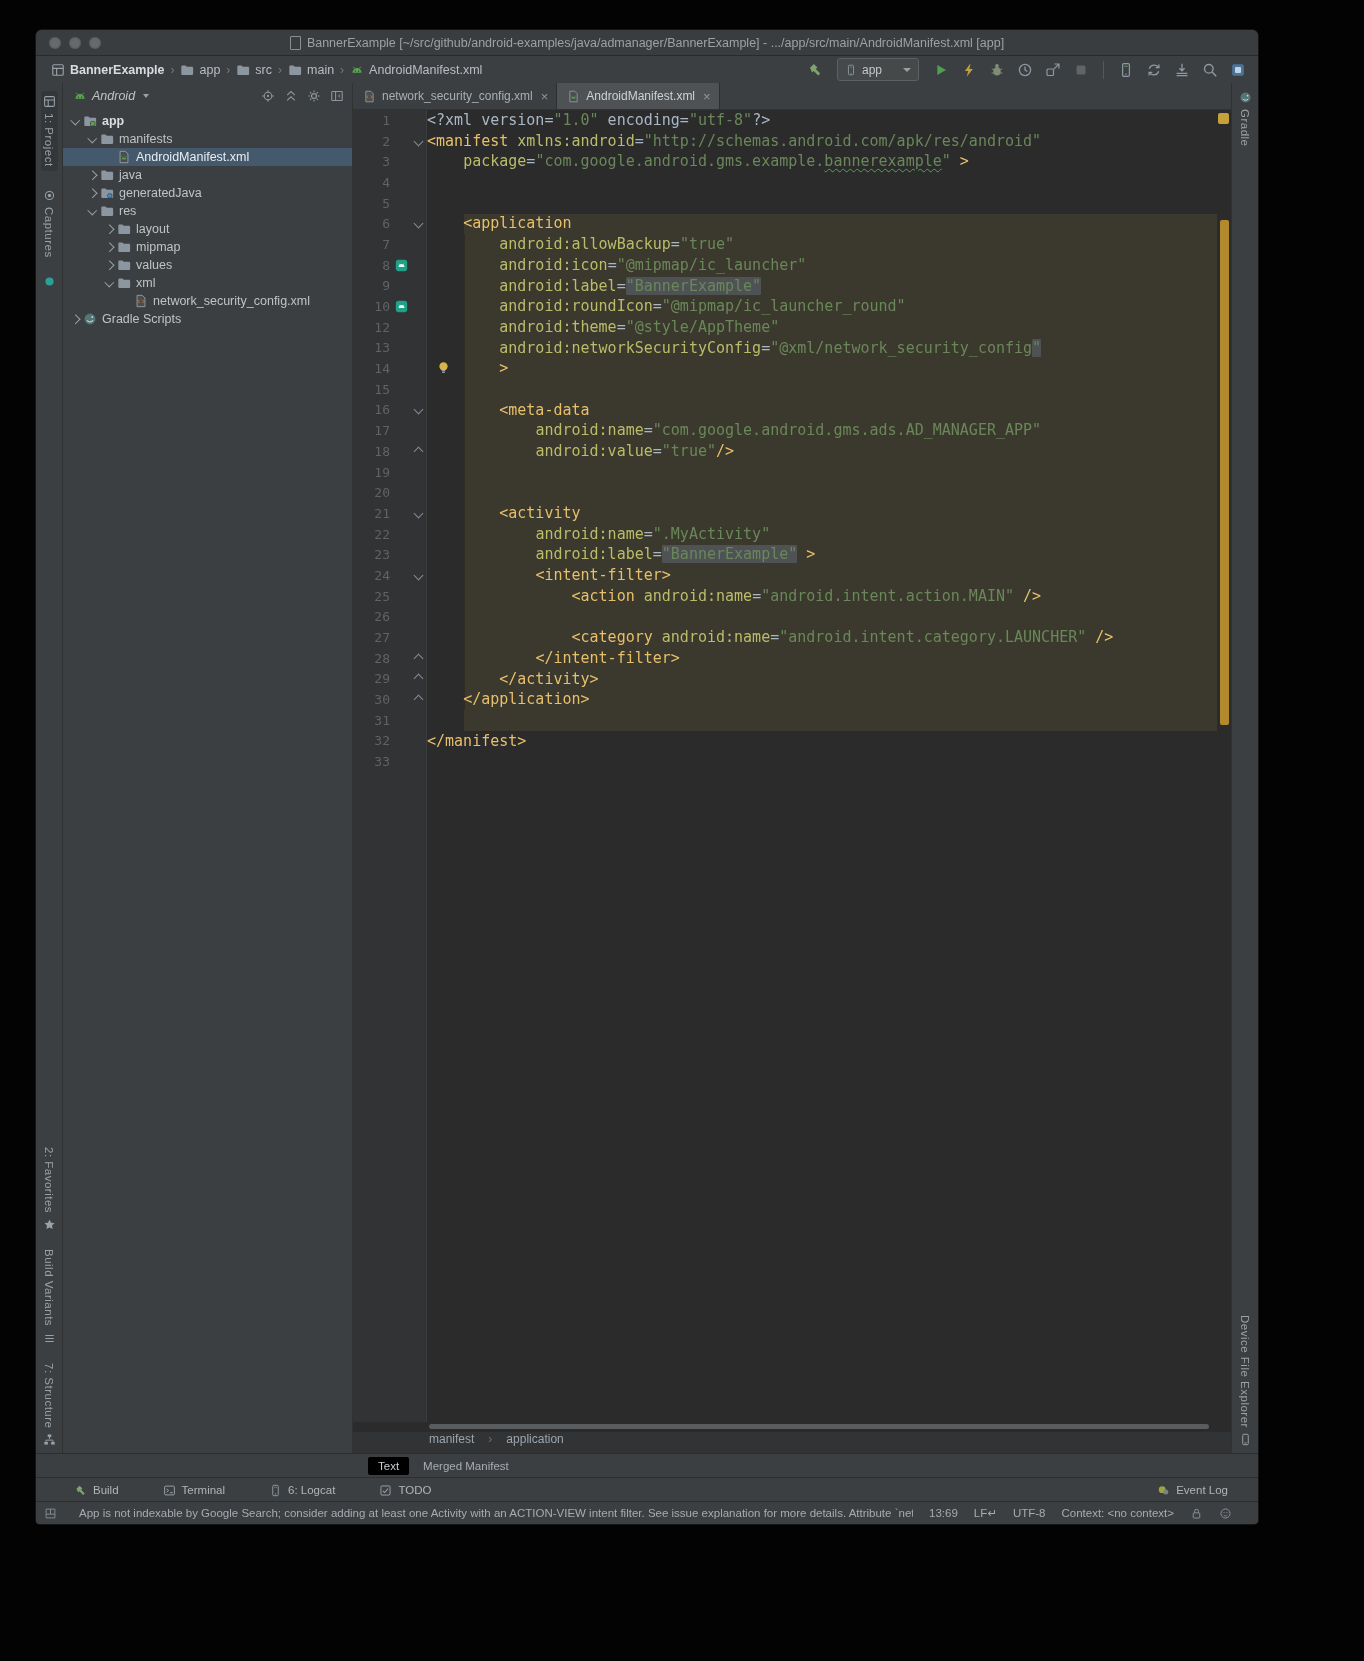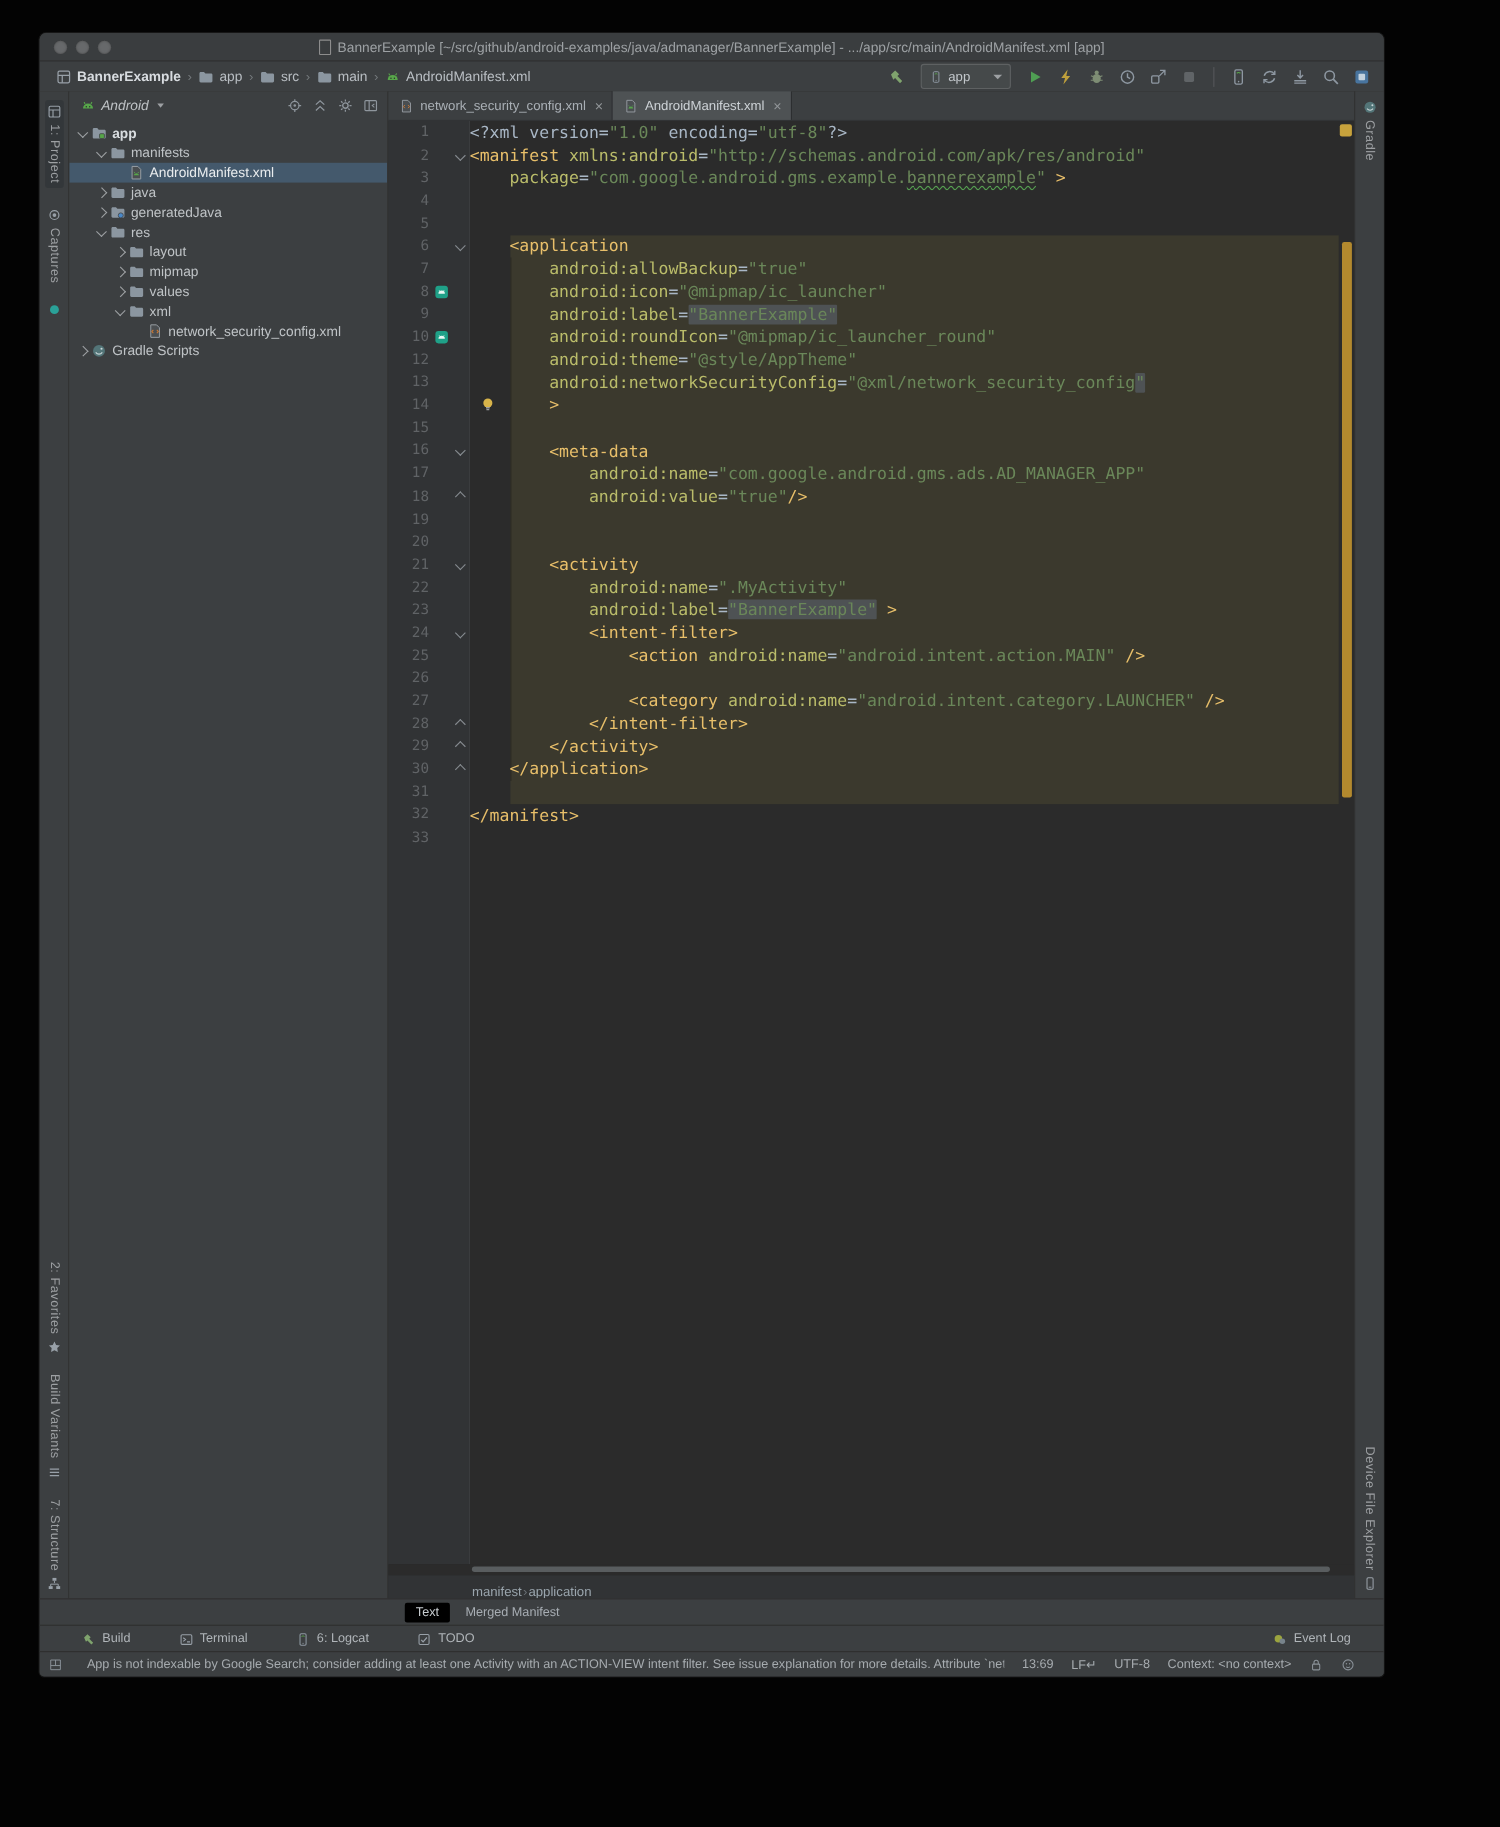--- a/index.html
+++ b/index.html
@@ -90,21 +90,21 @@
   .tk-p{color:#A9B7C6;} .tk-t{color:#E8BF6A;} .tk-a{color:#BABC6A;margin-top:16px;} .tk-s{color:#6A8759;}
   .tk-h{color:#6A8759;background:#4E5254;border-radius:1px;}
   .tk-q{color:#6A8759;text-decoration-line:underline;text-decoration-style:wavy;
         text-decoration-color:#55A050;text-decoration-thickness:1px;text-underline-offset:2px;}
   .bulb{position:absolute;left:83px;width:15px;height:16px;z-index:4;}
   .orange{position:absolute;right:2px;width:9px;background:#B3892E;border-radius:2px;z-index:4;}
   .insp{position:absolute;top:3px;right:2px;width:11px;height:11px;background:#C7A23C;border-radius:2px;z-index:4;}
 
   .hscroll{height:10px;position:relative;flex:none;background:#2B2B2B;}
   .hthumb{position:absolute;left:76px;right:22px;top:2px;height:5px;border-radius:3px;background:#595D5F;}
-  .ecrumbs{height:22px;flex:none;display:flex;align-items:flex-end;gap:1px;padding-left:76px;
+  .ecrumbs{height:22px;flex:none;display:flex;align-items:flex-start;gap:14px;padding-left:76px;
            background:#313335;font-size:12px;color:#9AA5AD;}
   .ecrumb-sep{color:#6A7075;}
 
   
   .btabs{position:absolute;left:0;right:0;bottom:46px;height:24px;background:#3C3F41;
          border-top:1px solid #2E2E2E;display:flex;align-items:center;padding-left:332px;gap:4px;}
   .btab{font-size:11.5px;color:#A7ADB3;padding:3px 10px;border-radius:2px;}
   .btab.active{background:#000000;color:#C8CDD1;}
   .toolbar-bottom{position:absolute;left:0;right:0;bottom:22px;height:24px;background:#3C3F41;
                   border-top:1px solid #2E2E2E;display:flex;align-items:center;padding:0 30px 0 38px;}

